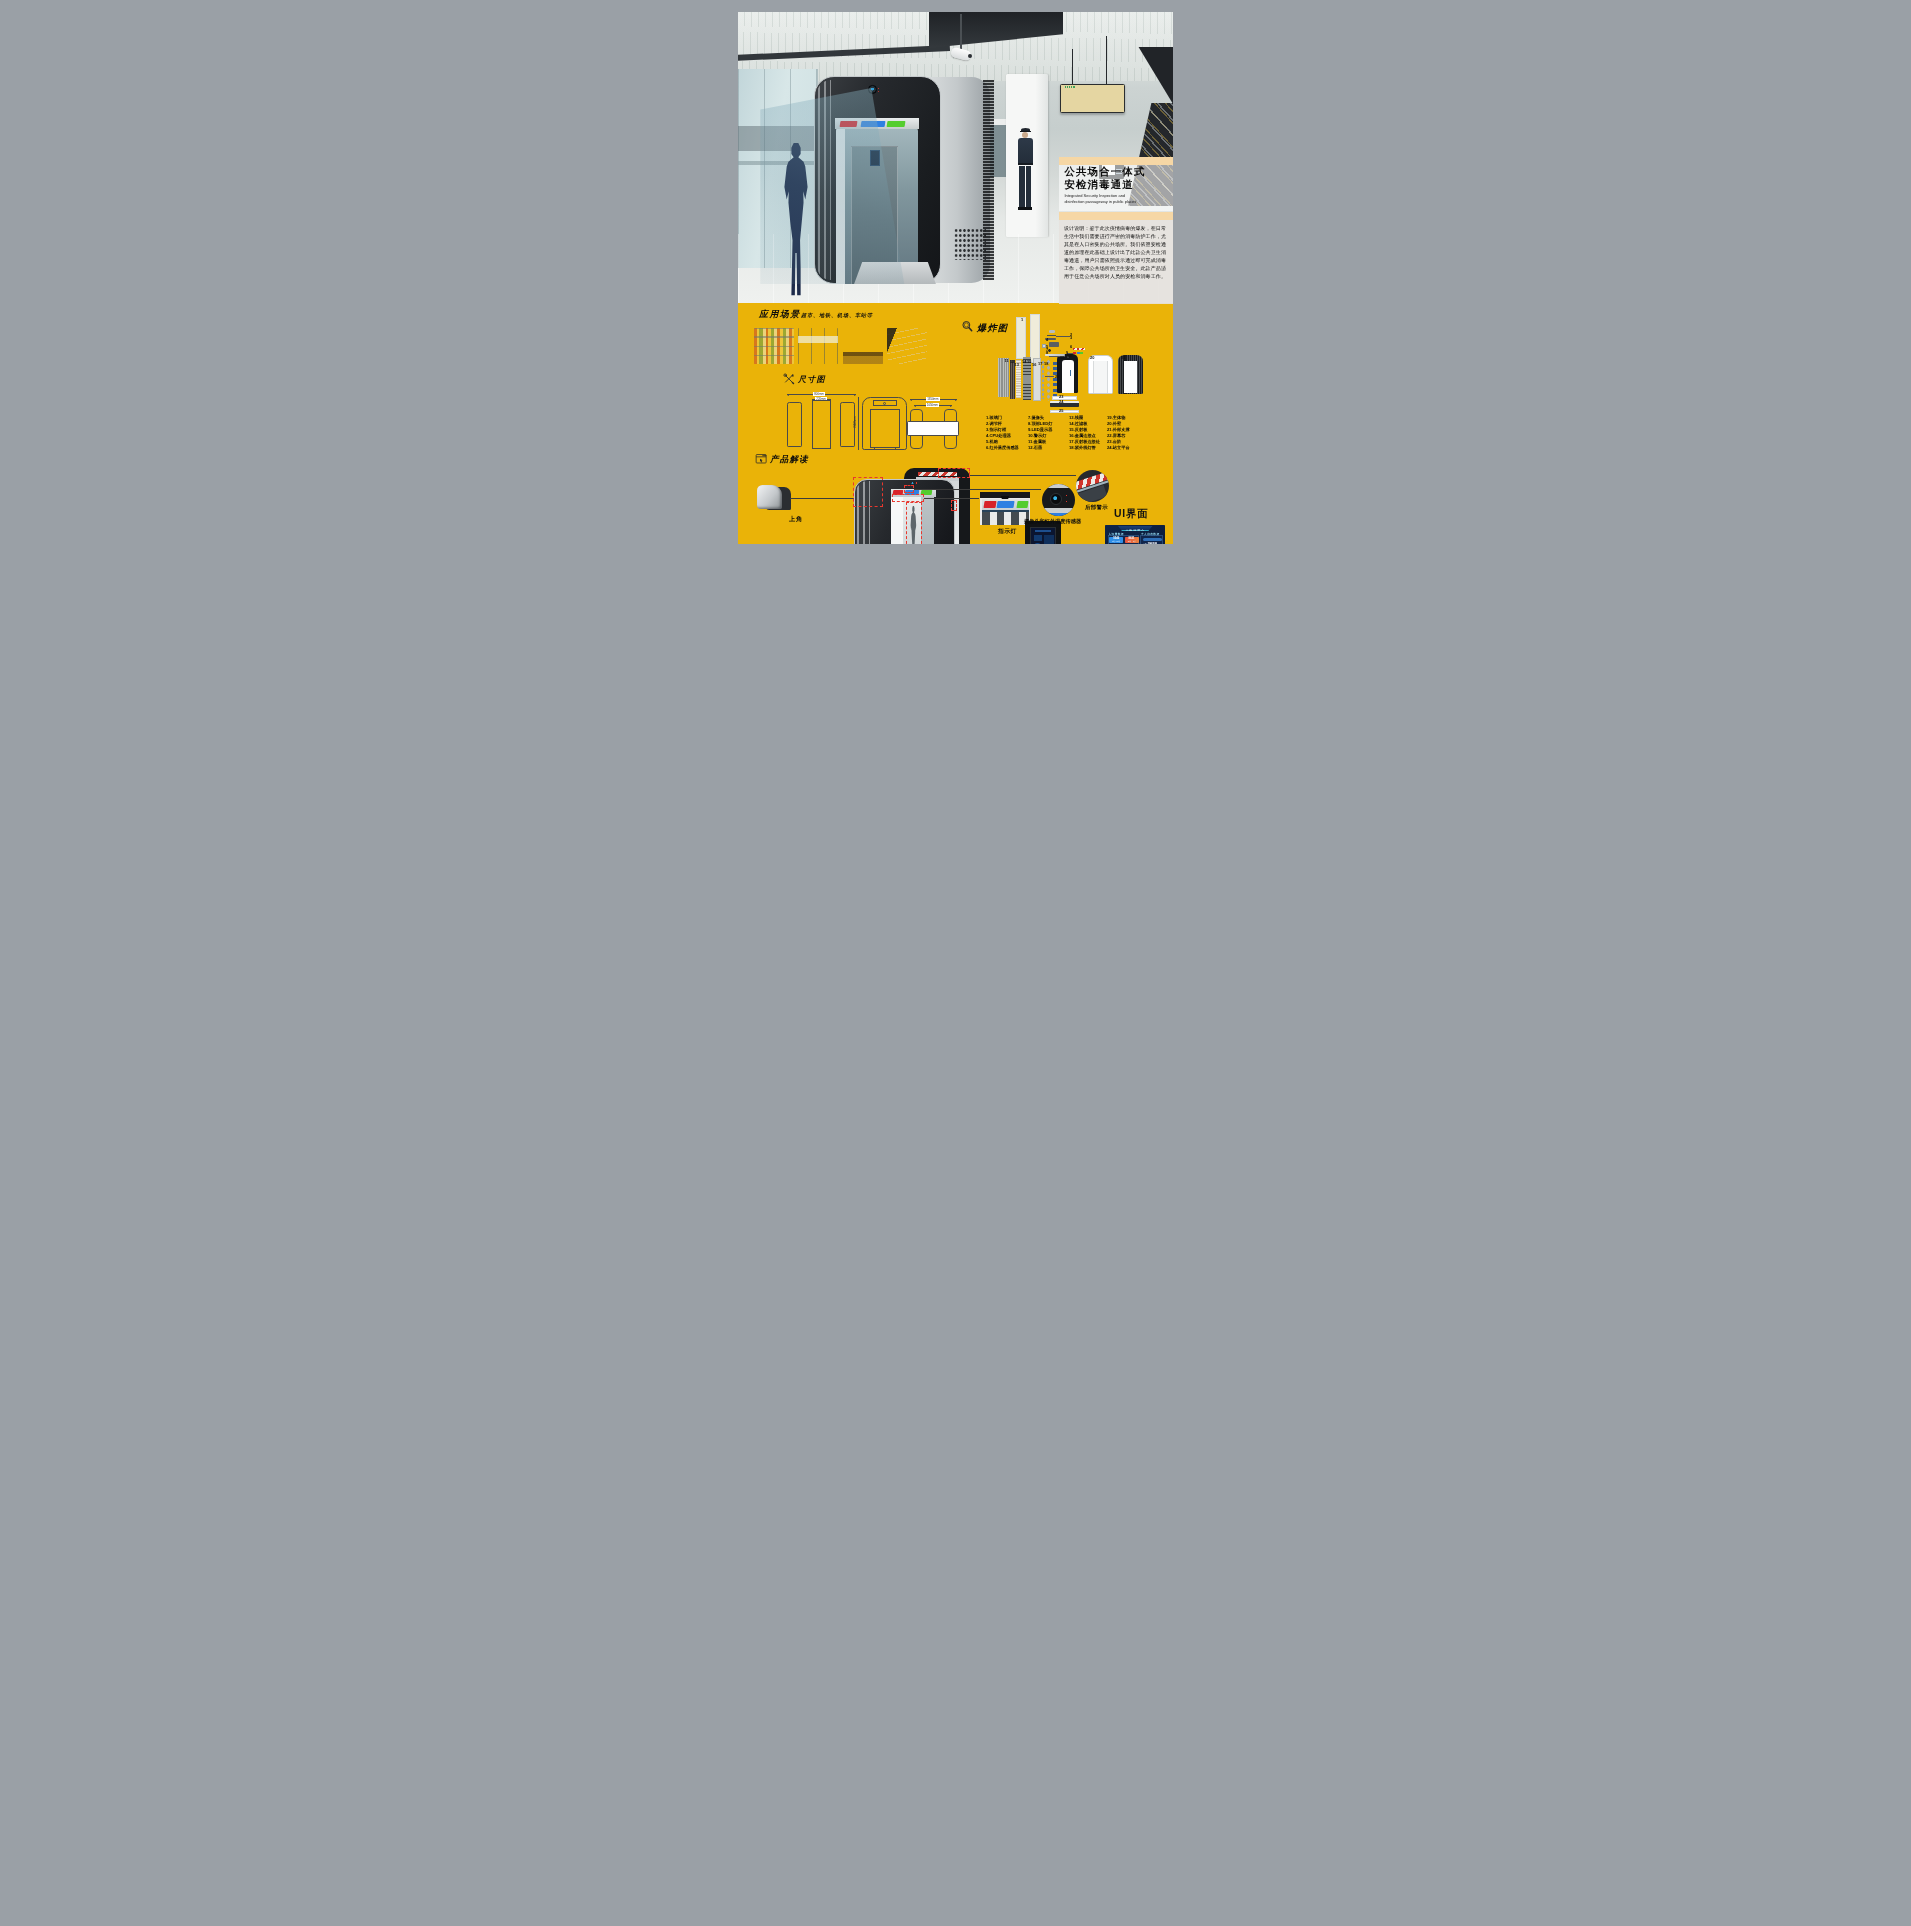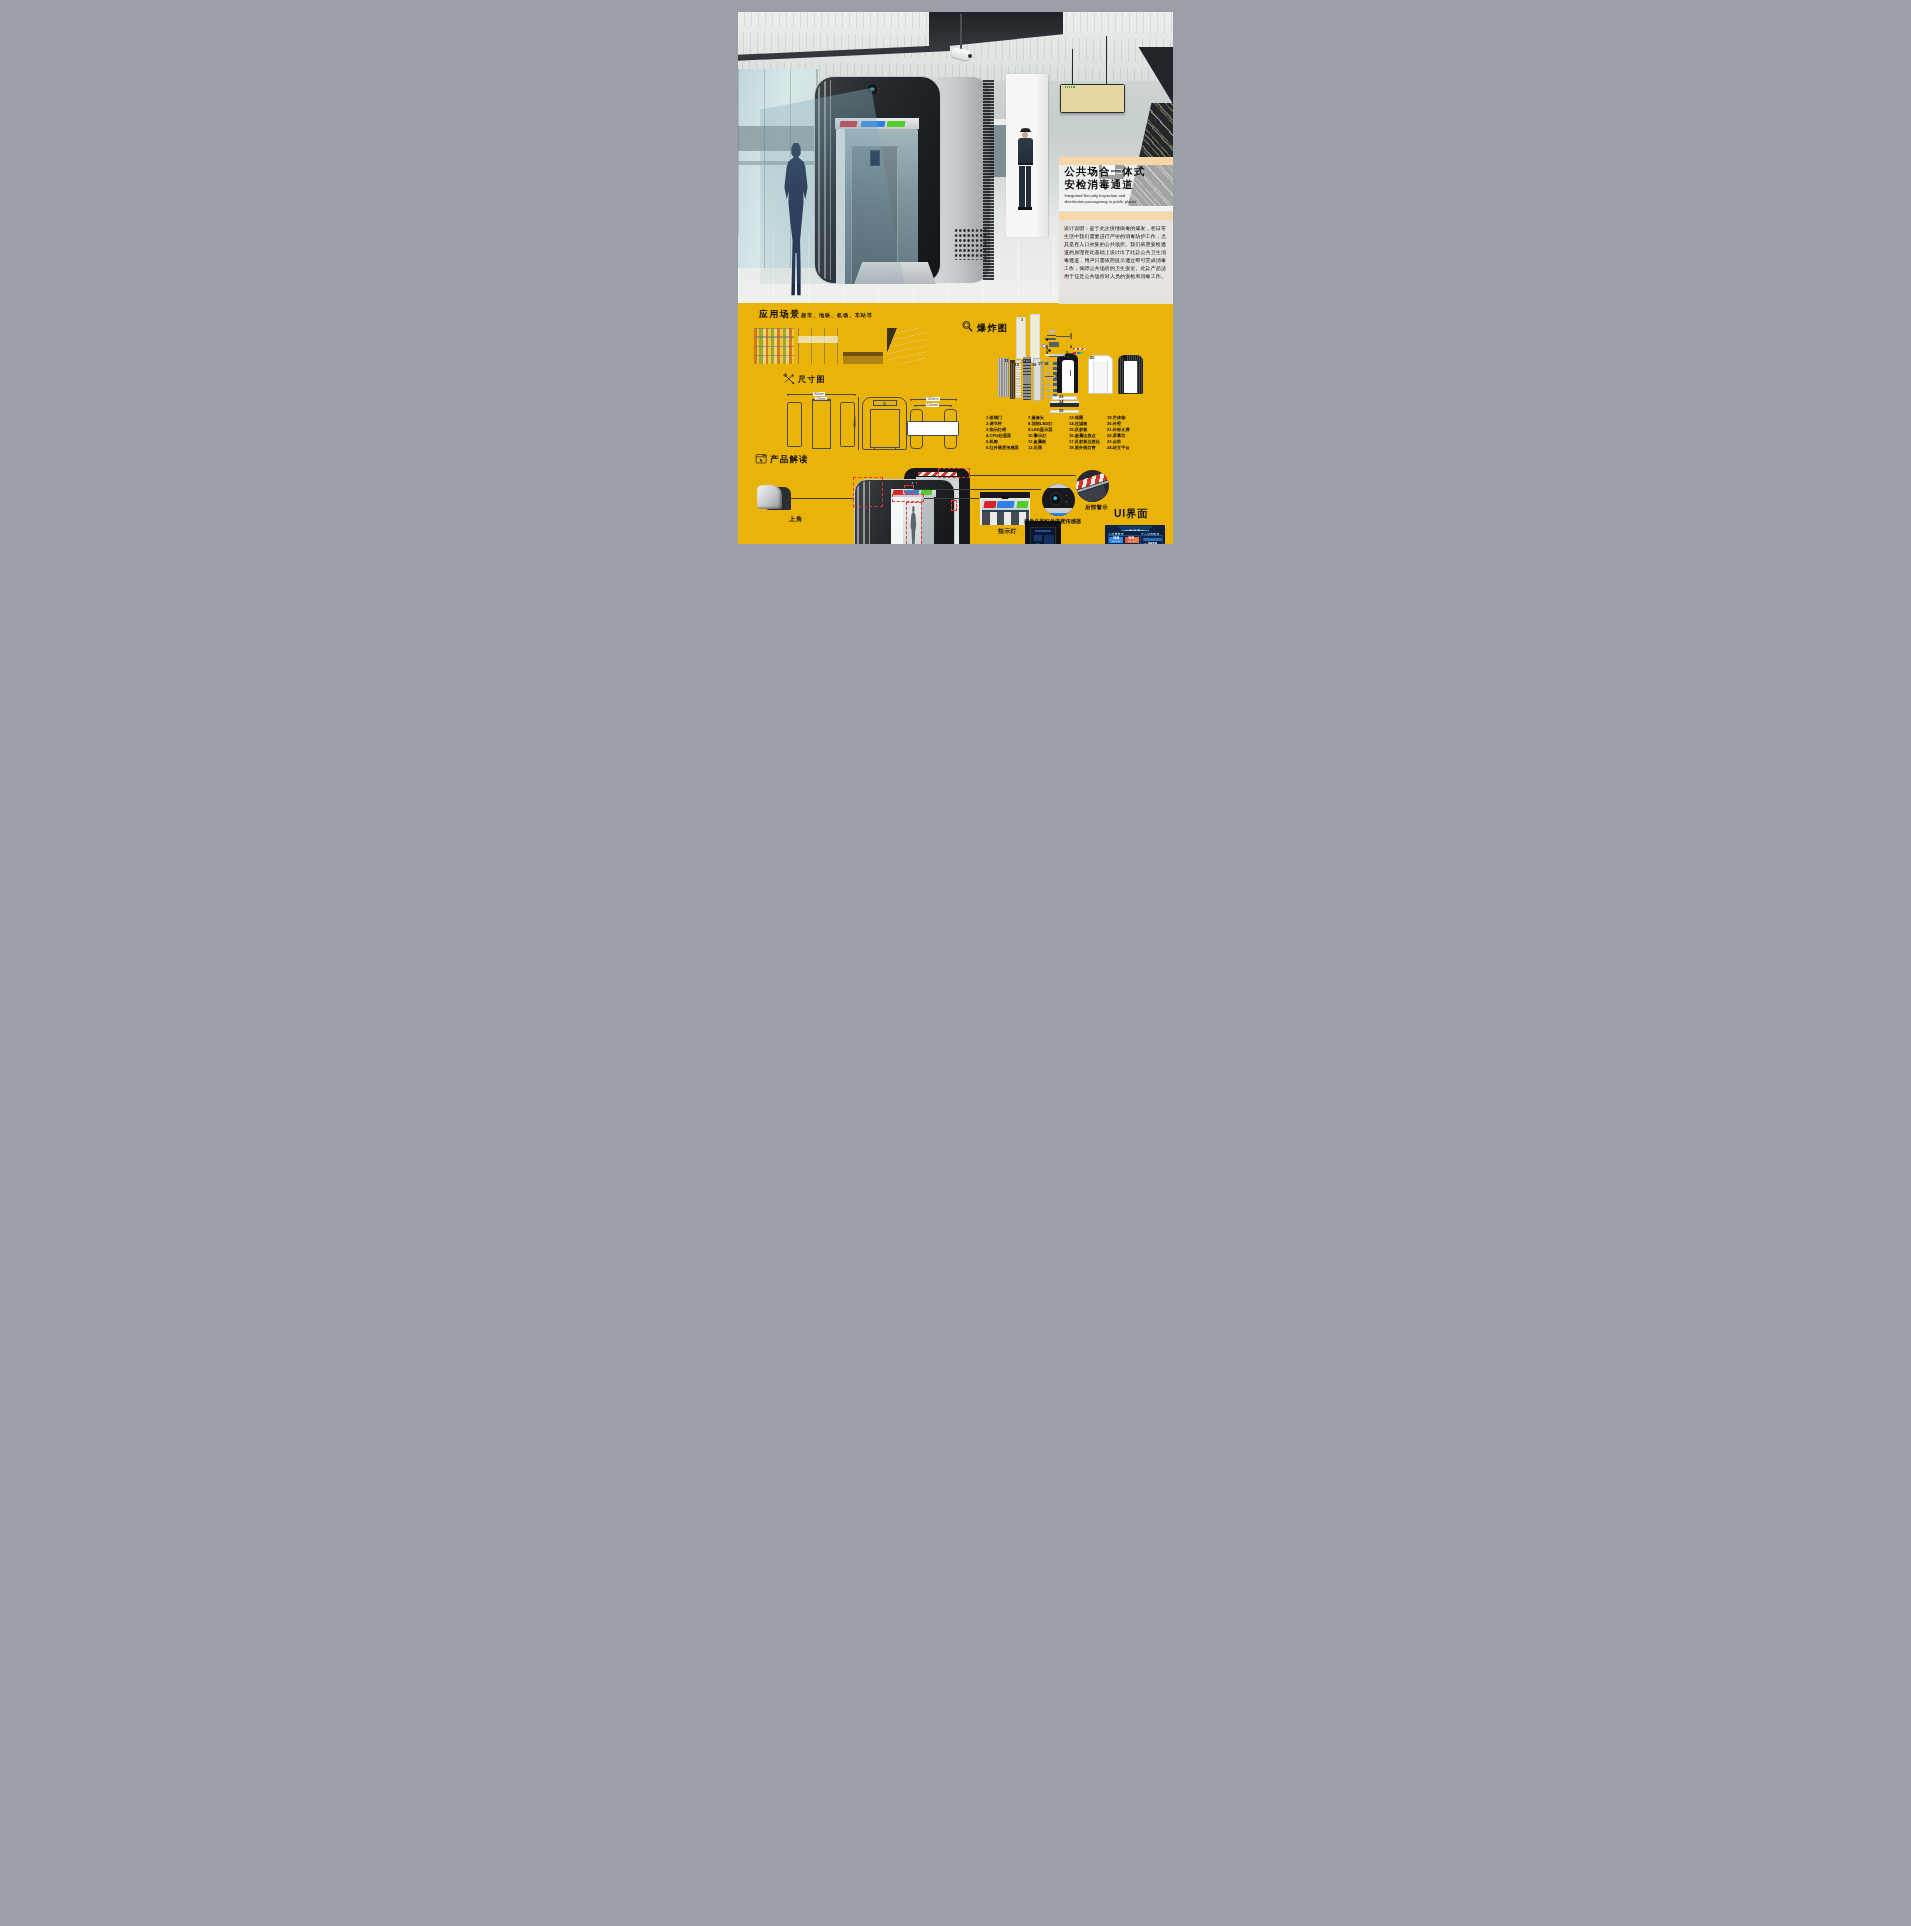--- a/index.html
+++ b/index.html
@@ -99,21 +99,21 @@
   .band{width:115px;height:8px;background:#f6d7a5;z-index:40;}
   #band1{left:321px;top:145px;}
   #band2{left:321px;top:200px;}
   #titlebox{left:321px;top:153px;width:115px;height:46px;background:rgba(255,255,255,.58);z-index:40;padding:0.8px 0 0 5.4px;}
   .title-line{font-size:10.4px;font-weight:700;letter-spacing:1.2px;line-height:12.7px;color:#0c0c0c;}
   .title-en{font-size:4px;color:#222;line-height:5.4px;margin-top:1.9px;}
   #descbox{left:321px;top:208px;width:115px;height:84px;background:rgba(229,226,222,.93);z-index:40;padding:4.2px 5px;}
   #descbox p{margin:0;font-size:5px;line-height:1.6;font-weight:500;color:#0d0d0d;letter-spacing:0.1px;}
 
   
-  .h-cn{font-weight:700;color:#0c0c0c;}
+  .h-cn{font-weight:700;color:#0c0c0c;font-style:italic;}
   #scene-title{left:21px;top:296px;font-size:8.9px;letter-spacing:1.5px;}
   #scene-sub{left:63px;top:300px;font-size:5.2px;letter-spacing:0.8px;}
   .photo{top:316px;width:40px;height:36px;border-radius:0.4px;}
   #ph1{left:16px;background:linear-gradient(180deg,#e3eae4,#cdd9cc);
     background-image:repeating-linear-gradient(0deg,transparent 0 7.7px,rgba(110,120,114,.55) 7.7px 9.2px),
       repeating-linear-gradient(90deg,rgba(196,60,48,.5) 0 2.7px,rgba(238,216,110,.5) 2.7px 5.4px,rgba(92,158,84,.55) 5.4px 8.5px,rgba(235,242,238,.5) 8.5px 11.6px);}
   #ph2{left:60px;background:linear-gradient(180deg,#d6d9c6 0%,#e2e0cf 28%,#c3c7b2 62%,#8f927e 100%);
     background-image:linear-gradient(180deg,transparent 0 8.5px,rgba(240,242,228,.7) 8.5px 15.4px,transparent 15.4px),
       repeating-linear-gradient(90deg,rgba(90,95,80,.55) 0 0.8px,transparent 0.8px 13px);}
   #ph3{left:105px;background:linear-gradient(180deg,#ecb96e 0%,#e0a153 45%,#bd7b31 72%,#8e5c20 100%);

